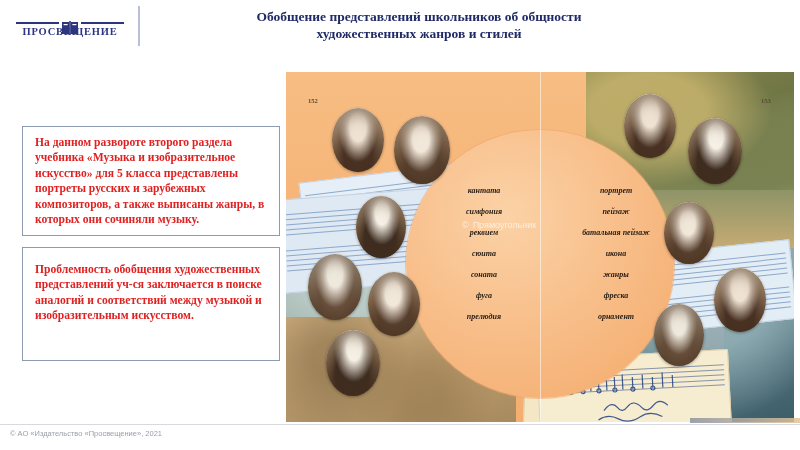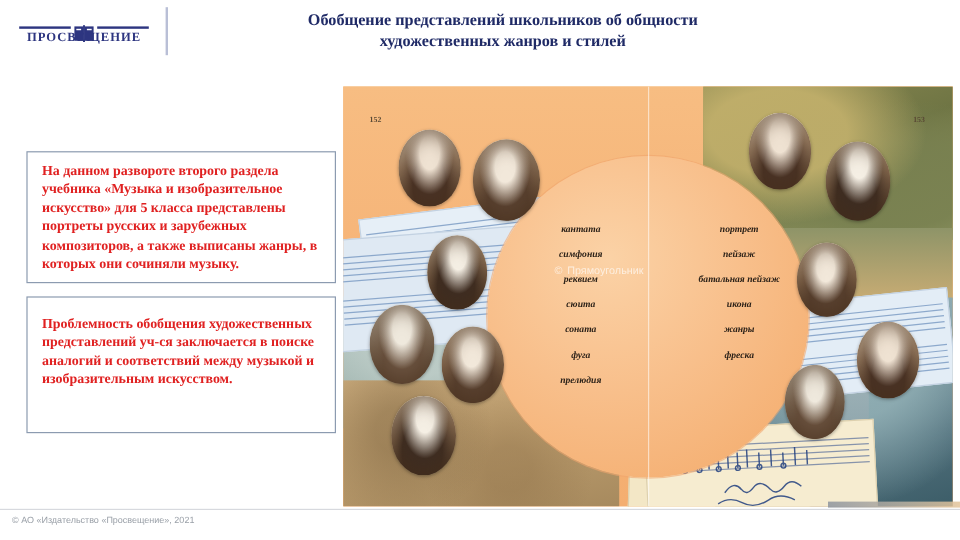--- a/index.html
+++ b/index.html
@@ -284,20 +284,21 @@
     <div class="w">прелюдия</div>
   </div>
 
   <div class="wordcol" id="col-right">
     <div class="w">портрет</div>
     <div class="w">пейзаж</div>
     <div class="w two">батальная пейзаж</div>
     <div class="w">икона</div>
     <div class="w">жанры</div>
     <div class="w">фреска</div>
+    <div class="w">орнамент</div>
   </div>
 
   <div class="portrait" id="p-musorgsky">
     <div class="face sep-a"></div>
       <div class="vign"></div>
     </div>
   <div class="portrait" id="p-rimsky">
     <div class="face sep-b"></div>
       <div class="vign"></div>
     </div>

